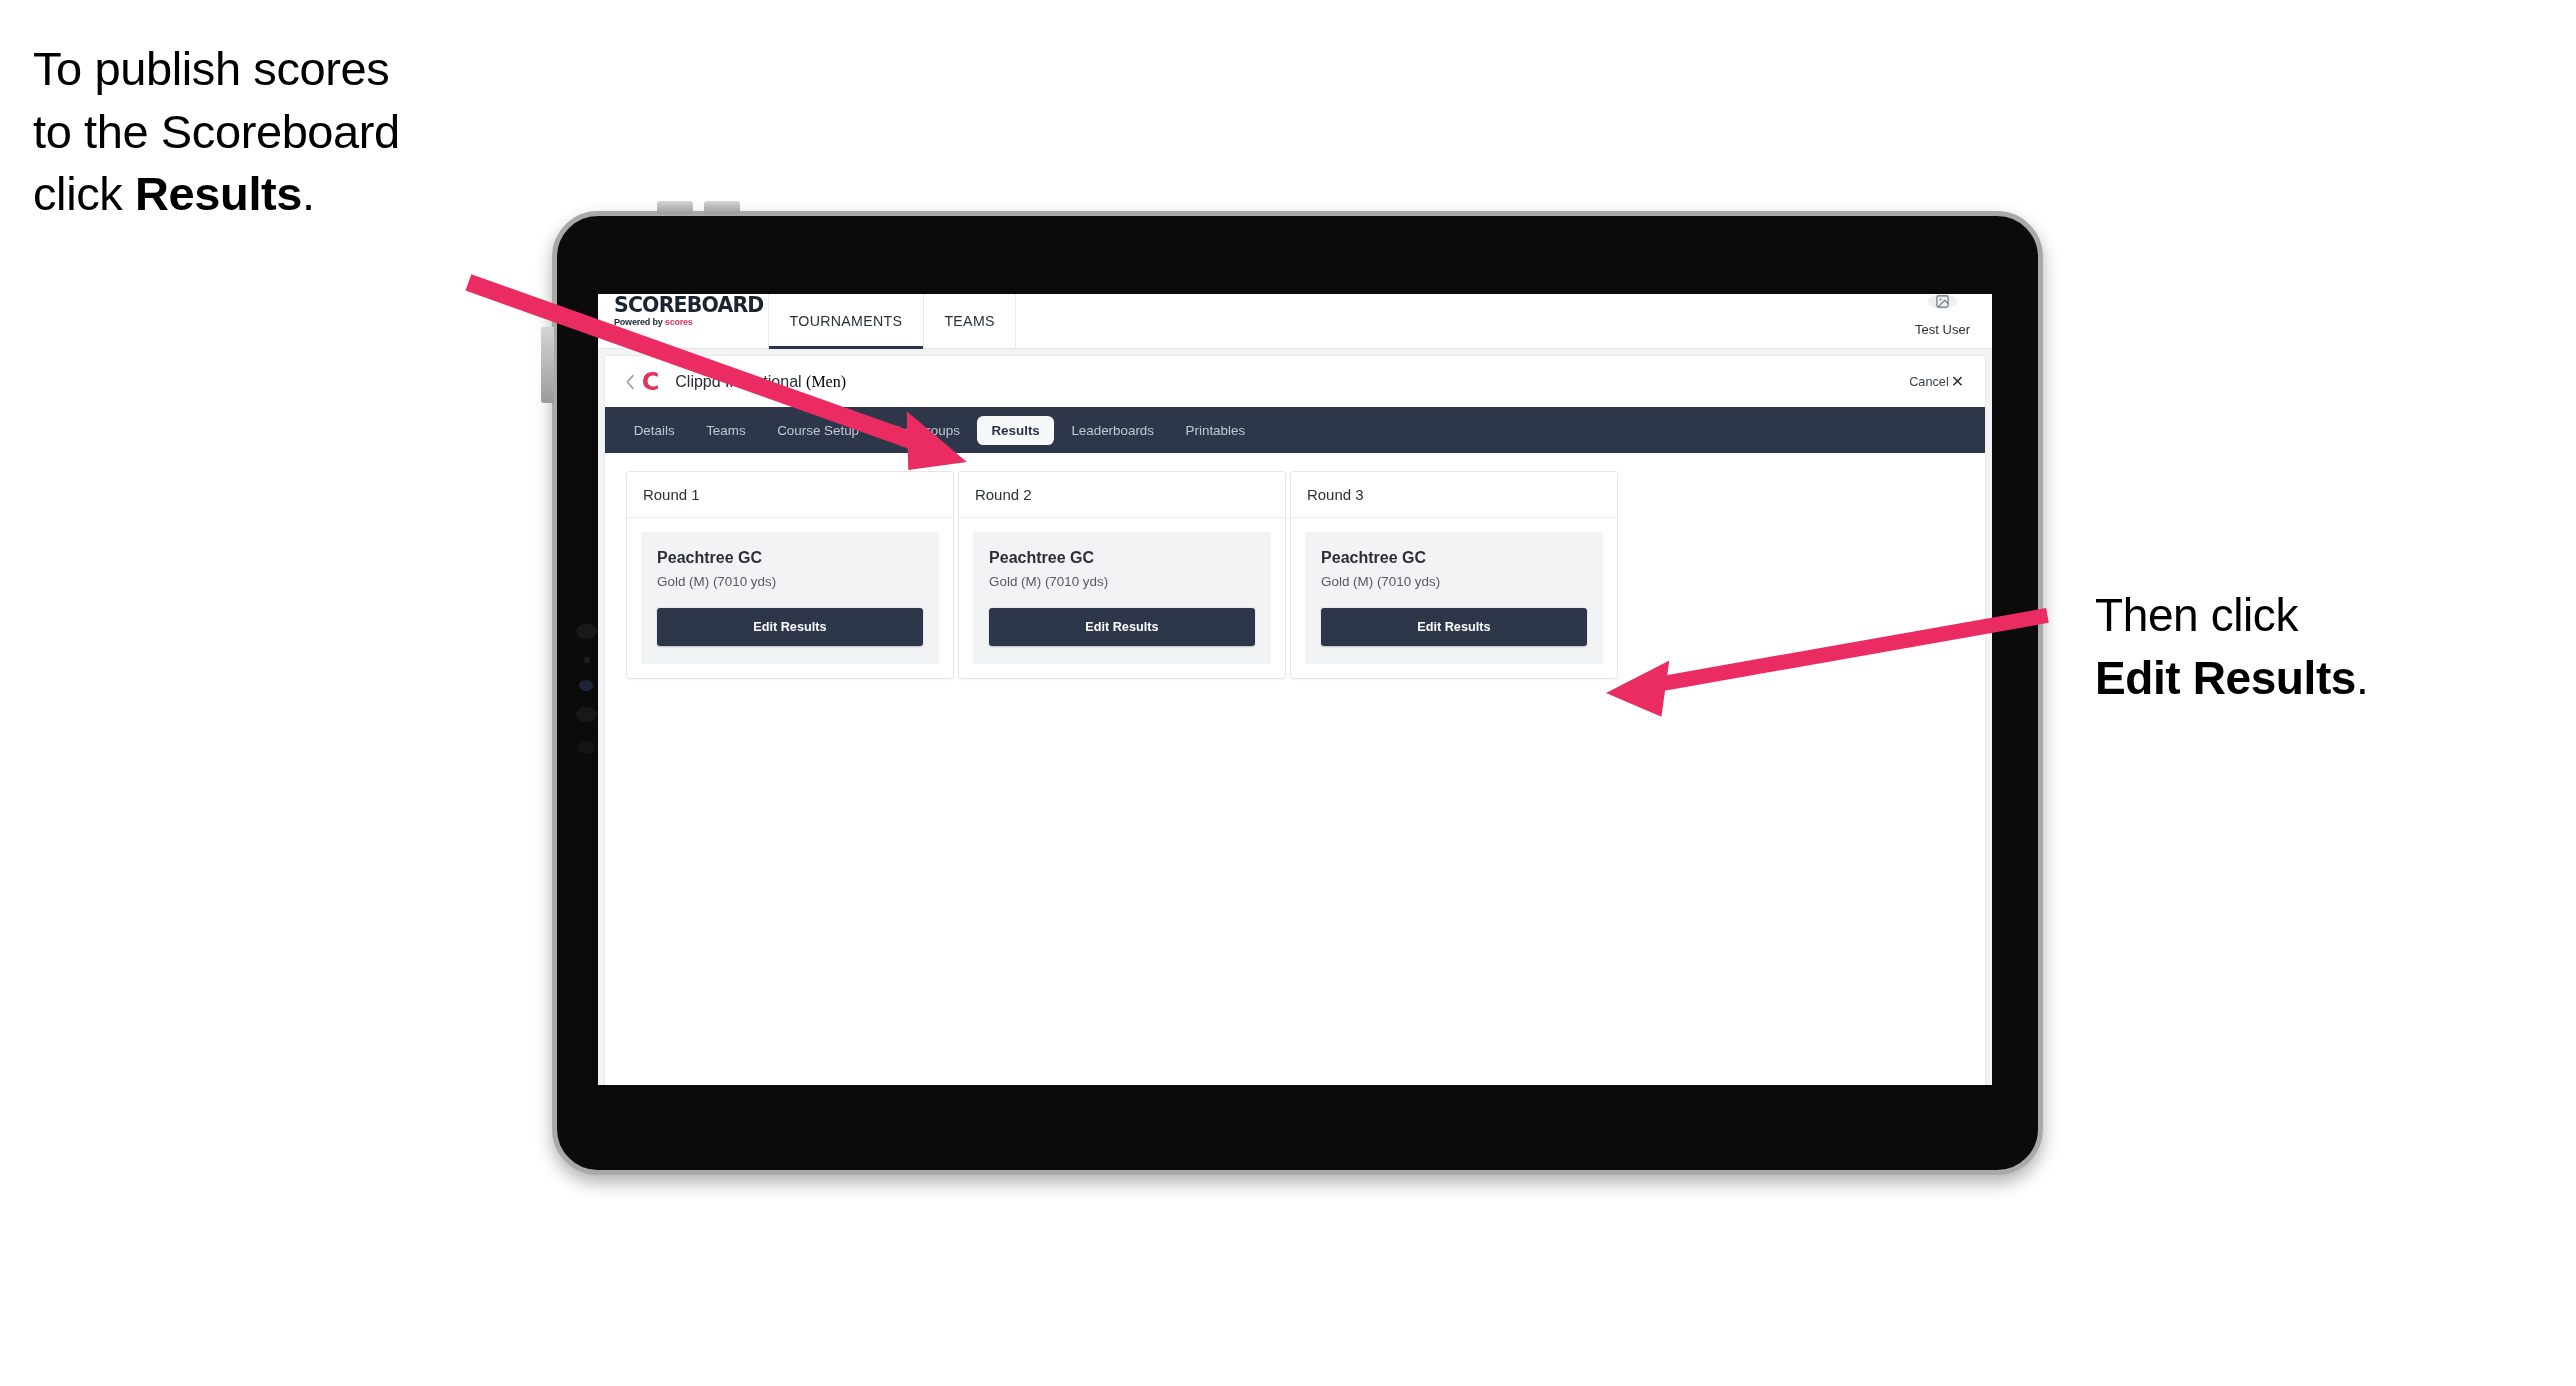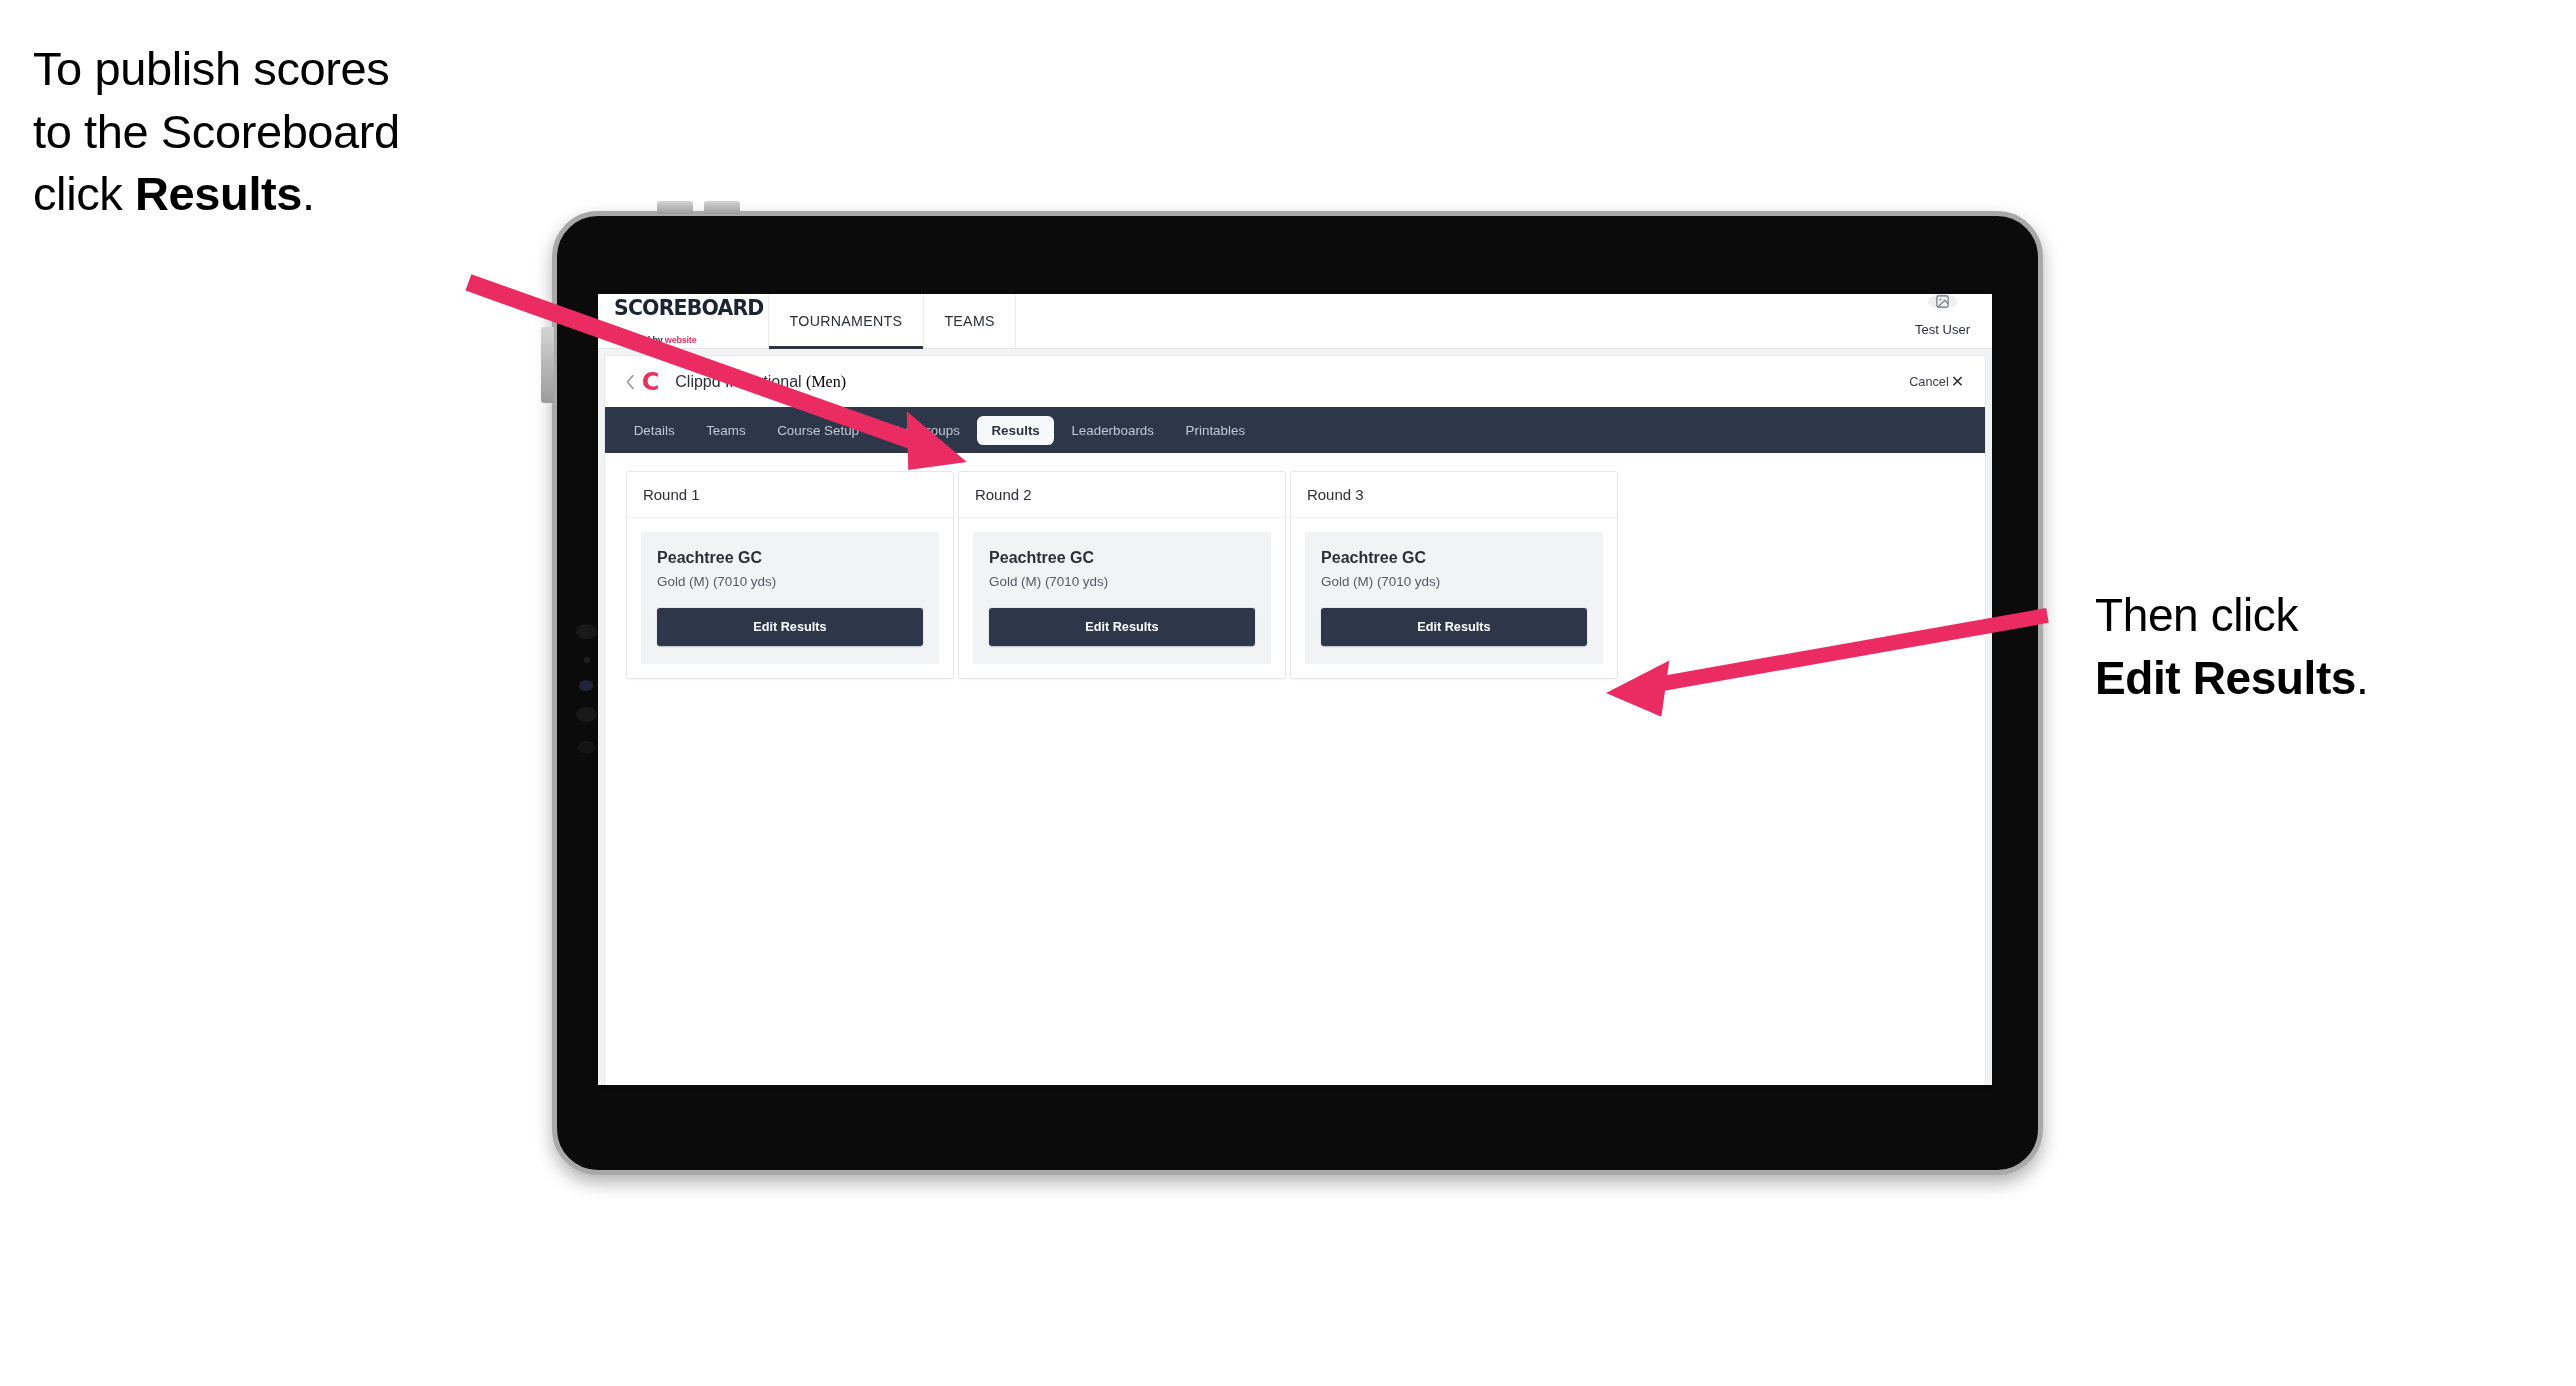--- a/index.html
+++ b/index.html
@@ -86,24 +86,23 @@
     position: relative;
     height: 55px;
     background: #ffffff;
     border-bottom: 0.8px solid #e2e4e8;
     display: flex;
     align-items: stretch;
   }
   #brand {
     width: 171px;
     display: flex; flex-direction: column;
-    justify-content: center;
+    justify-content: flex-start;
     padding-left: 16px;
     border-right: 0.8px solid #e9eaee;
-    gap: 15px;
   }
   #brand-word {
     font-family: "DejaVu Sans", sans-serif;
     font-weight: 700;
     font-size: 22px;
     letter-spacing: -0.9px;
     color: #1b2430;
     transform: scaleX(0.93);
     transform-origin: left center;
     line-height: 1;
@@ -309,21 +308,21 @@
     <div id="sensor-b" class="bezel-dot"></div>
     <div id="sensor-c" class="bezel-dot"></div>
     <div id="sensor-d" class="bezel-dot"></div>
     <div id="sensor-e" class="bezel-dot"></div>
 
     <div id="screen">
 
       <div id="appbar">
         <div id="brand">
           <div id="brand-word">SCOREBOARD</div>
-          <div id="brand-sub"><span style="color:#1b2430">Powered by </span><span>website</span></div>
+          <div id="brand-sub"><span style="color:#1b2430">Powered by </span><span>scores</span></div>
         </div>
 
         <div class="topnav-tab active">
           <span>TOURNAMENTS</span>
         </div>
         <div class="topnav-tab">
           <span>TEAMS</span>
         </div>
 
         <div id="topnav-spacer"></div>

